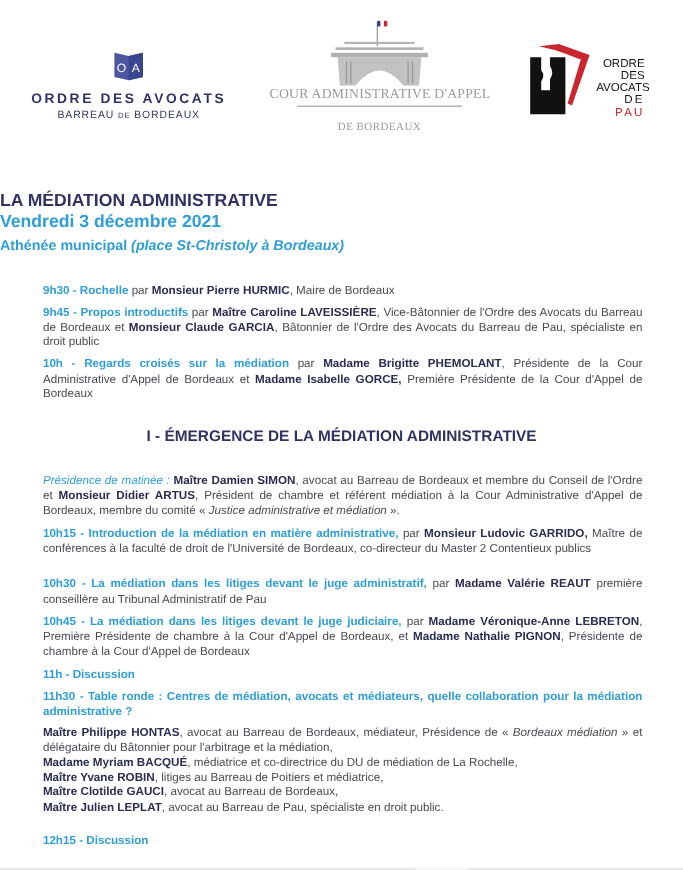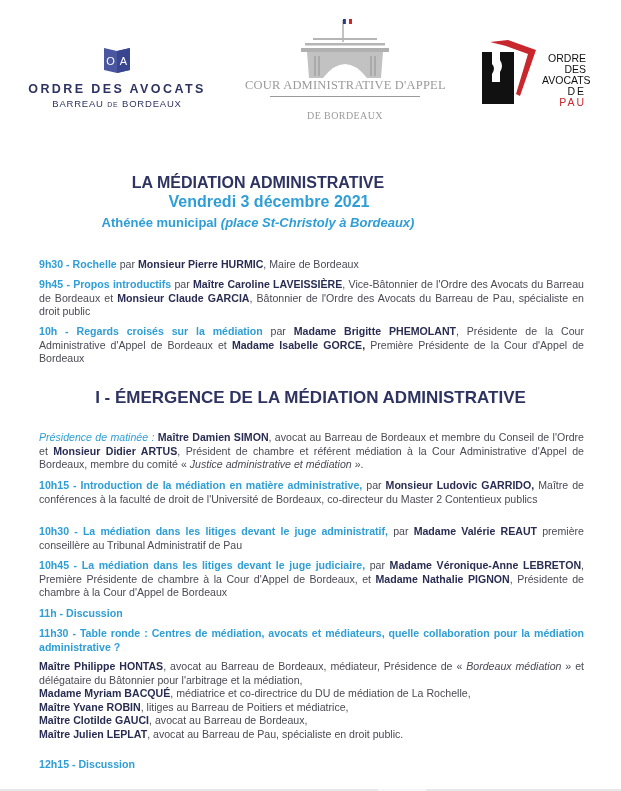--- a/index.html
+++ b/index.html
@@ -21,33 +21,33 @@
   .caa-rule { width: 150px; height: 1px; background: #9a9a9a; margin: 3px auto 4px auto; }
   .caa-sub { font-family: "Liberation Serif", "DejaVu Serif", serif; font-size: 10px; color: #9a9a9a; letter-spacing: 0.4px; margin-top: 13px; }
 
   .logo-pau { position: absolute; left: 478px; top: 38px; width: 135px; height: 70px; }
   .pau-mark { position: absolute; left: 0; top: 0; width: 70px; height: 66px; }
   .pau-text { position: absolute; left: 64px; top: 15px; font-size: 10.5px; line-height: 11px; color: #111; text-align: right; width: 44px; }
   .pau-text .pau-red { color: #c8282d; letter-spacing: 2px; }
   .pau-text .de { letter-spacing: 2px; }
 
   
-  .title-block { position: absolute; left: 0; top: 174px; width: 516px; text-align: center; }
+  .title-block { position: absolute; left: 0; top: 174px; width: 516px; text-align: left; }
   .main-title { font-size: 16px; font-weight: bold; color: #2e3361; line-height: 18px; }
-  .date-line { font-size: 16px; font-weight: bold; color: #2f9ed6; line-height: 19px; padding-left: 22px; }
+  .date-line { font-size: 16px; font-weight: bold; color: #2f9ed6; line-height: 19px; }
   .venue-line { font-size: 13px; font-weight: bold; color: #2f9ed6; line-height: 20px; margin-top: 2px; }
   .venue-line em { font-style: italic; }
 
   
   .prog { position: absolute; left: 39px; width: 545px; font-size: 10.6px; line-height: 13.6px; color: #4a4a55; text-align: justify; }
   .prog b.n { color: #2a2d52; }
   .tm { color: #2f9ed6; font-weight: bold; }
   .pres { color: #2f9ed6; font-style: italic; }
   .section-title { position: absolute; left: 0; top: 388px; width: 621px; text-align: center;
-                   font-size: 17px; font-weight: bold; color: #2e3361; }
+                   font-size: 14px; font-weight: bold; color: #2e3361; }
   .tr-head { color: #2f9ed6; font-weight: bold; }
 
   
   .bottom-bar { position: absolute; left: 0; top: 789px; width: 621px; height: 2px; background: #e6e8ea; }
   .bottom-thumb { position: absolute; left: 378px; top: 789px; width: 48px; height: 2px; background: #f4f6f8; }
 </style>
 </head>
 <body>
 
 <div class="logos">

